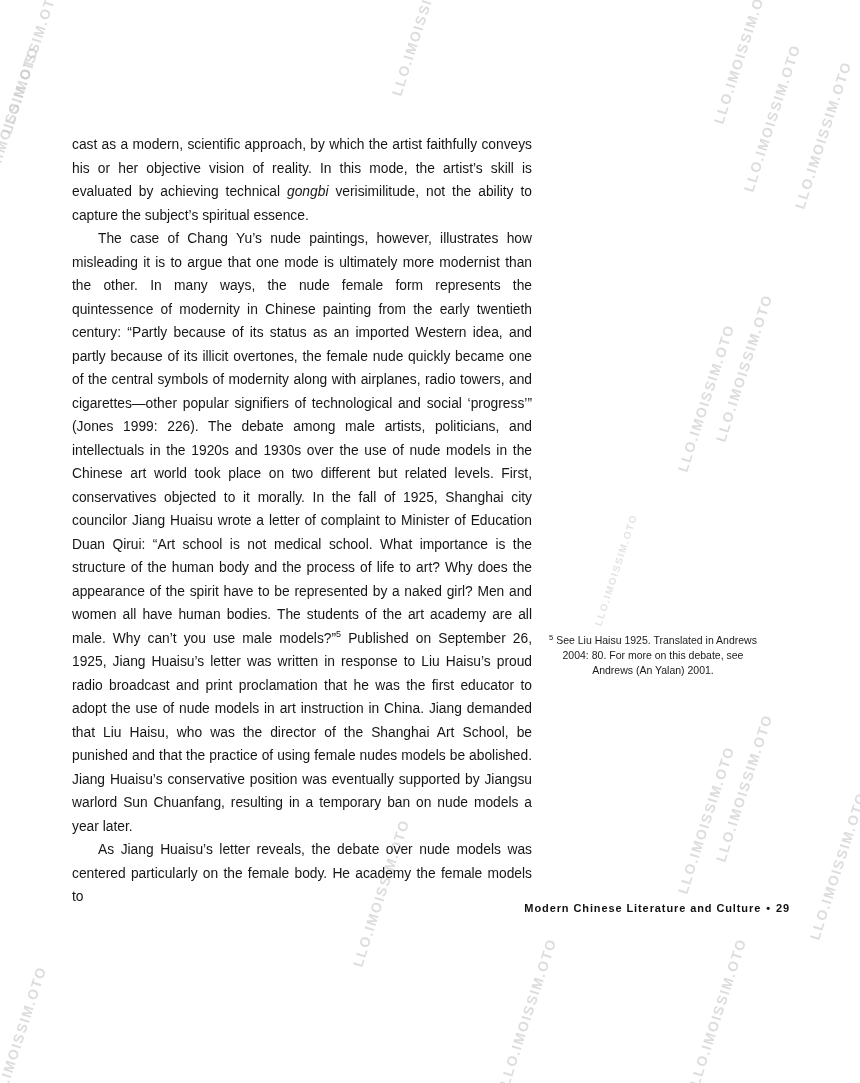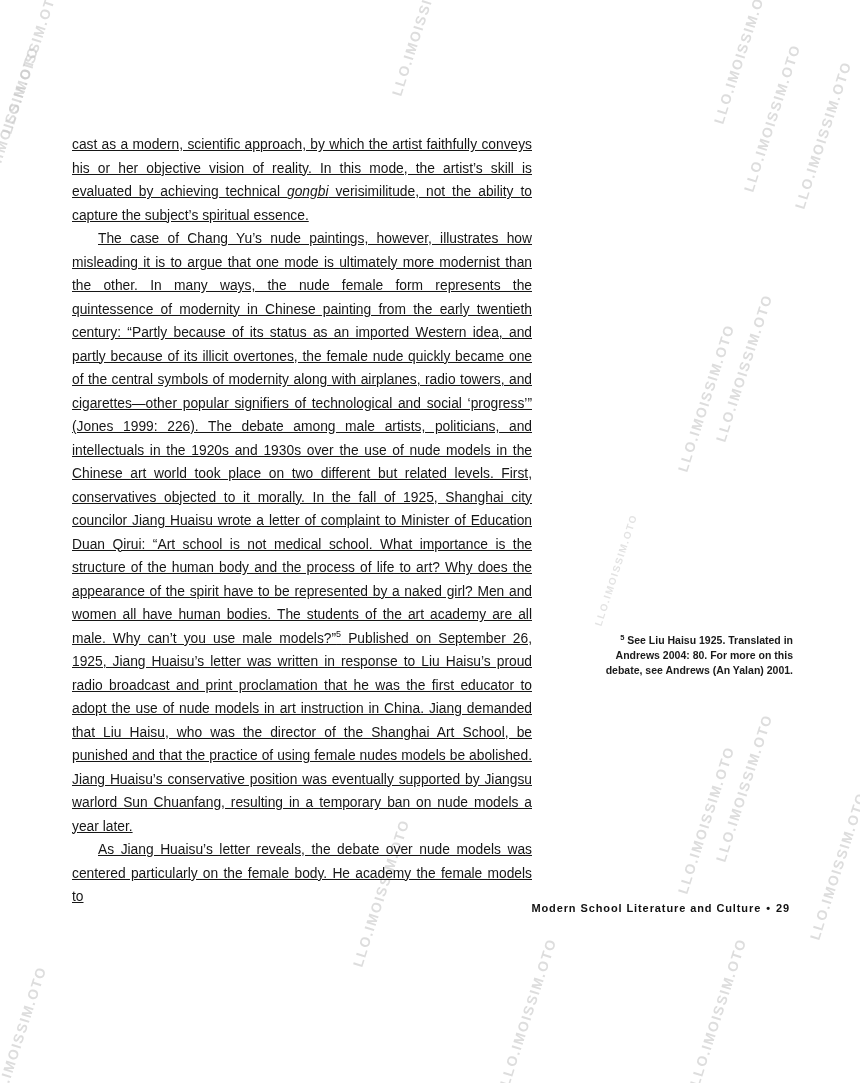--- a/index.html
+++ b/index.html
@@ -34,40 +34,40 @@
   .body-text {
     position: absolute;
     left: 72px;
     top: 133px;
     width: 460px;
     font-size: 13.8px;
     line-height: 23.5px;
     text-align: justify;
     color: #161616;
   }
-  .body-text p { margin: 0; text-decoration: underline; }
+  .body-text p { margin: 0; }
   .body-text p.indent { text-indent: 26px; }
   .body-text em { font-style: italic; }
   .body-text sup {
     font-size: 9px;
     line-height: 0;
     vertical-align: super;
   }
 
   
   .footnote {
     position: absolute;
-    left: 583px;
+    left: 548px;
     top: 633px;
     width: 210px;
     font-size: 10.5px;
-    font-weight: bold;
+    font-weight: normal;
     line-height: 15px;
     color: #1a1a1a;
-    text-align: right;
+    text-align: center;
   }
   .footnote sup {
     font-size: 7.5px;
     line-height: 0;
     vertical-align: super;
   }
 
   
   .running-footer {
     position: absolute;
@@ -127,18 +127,18 @@
 <span class="wm" style="left:18px;  top:1040px">LLO.IMOISSIM.OTO</span>
 
 <div class="body-text">
     <p><span>cast as a modern, scientific approach, by which the artist faithfully conveys his or her objective vision of reality. In this mode, the artist’s skill is evaluated by achieving technical </span><em>gongbi</em><span> verisimilitude, not the ability to capture the subject’s spiritual essence.</span></p>
     <p class="indent"><span>The case of Chang Yu’s nude paintings, however, illustrates how misleading it is to argue that one mode is ultimately more modernist than the other. In many ways, the nude female form represents the quintessence of modernity in Chinese painting from the early twentieth century: “Partly because of its status as an imported Western idea, and partly because of its illicit overtones, the female nude quickly became one of the central symbols of modernity along with airplanes, radio towers, and cigarettes—other popular signifiers of technological and social ‘progress’” (Jones 1999: 226). The debate among male artists, politicians, and intellectuals in the 1920s and 1930s over the use of nude models in the Chinese art world took place on two different but related levels. First, conservatives objected to it morally. In the fall of 1925, Shanghai city councilor Jiang Huaisu wrote a letter of complaint to Minister of Education Duan Qirui: “Art school is not medical school. What importance is the structure of the human body and the process of life to art? Why does the appearance of the spirit have to be represented by a naked girl? Men and women all have human bodies. The students of the art academy are all male. Why can’t you use male models?”</span><sup>5</sup><span> Published on September 26, 1925, Jiang Huaisu’s letter was written in response to Liu Haisu’s proud radio broadcast and print proclamation that he was the first educator to adopt the use of nude models in art instruction in China. Jiang demanded that Liu Haisu, who was the director of the Shanghai Art School, be punished and that the practice of using female nudes models be abolished. Jiang Huaisu’s conservative position was eventually supported by Jiangsu warlord Sun Chuanfang, resulting in a temporary ban on nude models a year later.</span></p>
     <p class="indent"><span>As Jiang Huaisu’s letter reveals, the debate over nude models was centered particularly on the female body. He academy the female models to</span></p>
   </div>
 
 <div class="footnote"><sup>5</sup><span> See Liu Haisu 1925. Translated in Andrews 2004: 80. For more on this debate, see Andrews (An Yalan) 2001.</span></div>
 
-<div class="running-footer"><span>Modern School Literature and Culture</span><span class="sep">•</span><span>29</span></div>
+<div class="running-footer"><span>Modern Chinese Literature and Culture</span><span class="sep">•</span><span>29</span></div>
 
 <div class="jstor-footer">
   <div><span>This content downloaded from</span><span class="redacted redacted-ip"></span><span>on</span><span class="redacted redacted-date"></span><span>UTC</span></div>
   <div>All use subject to https://about.jstor.org/terms</div>
 </div>
 
 </body></html>

